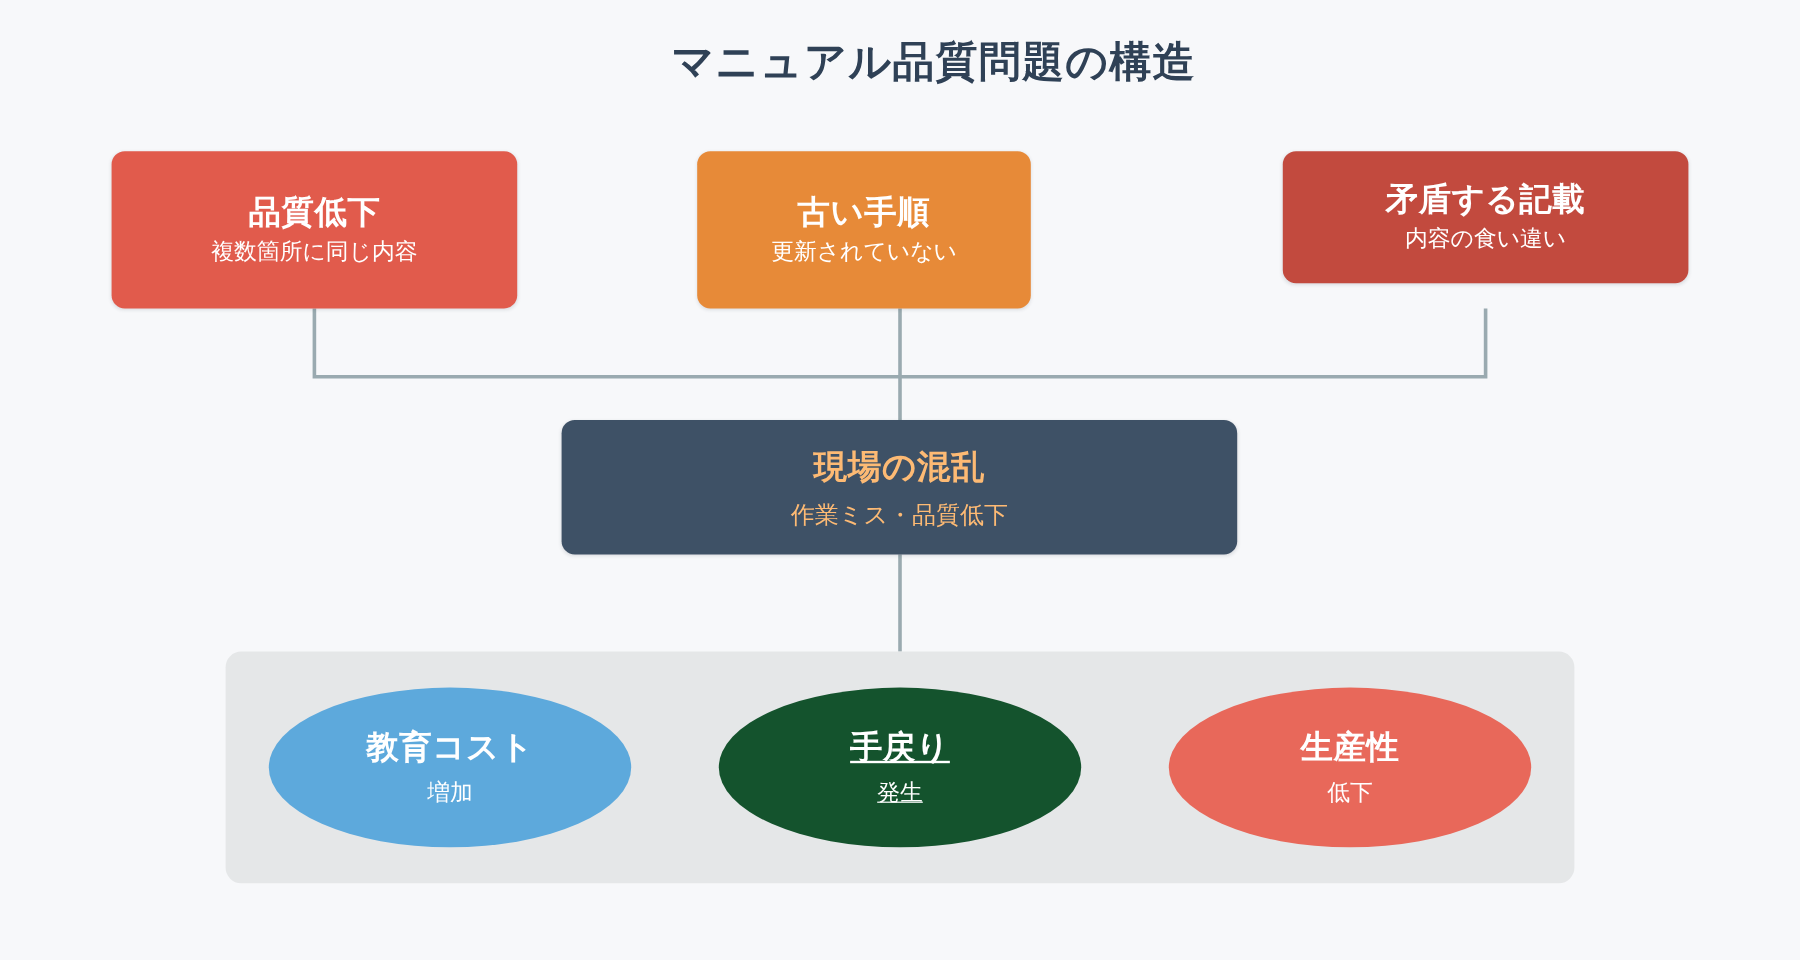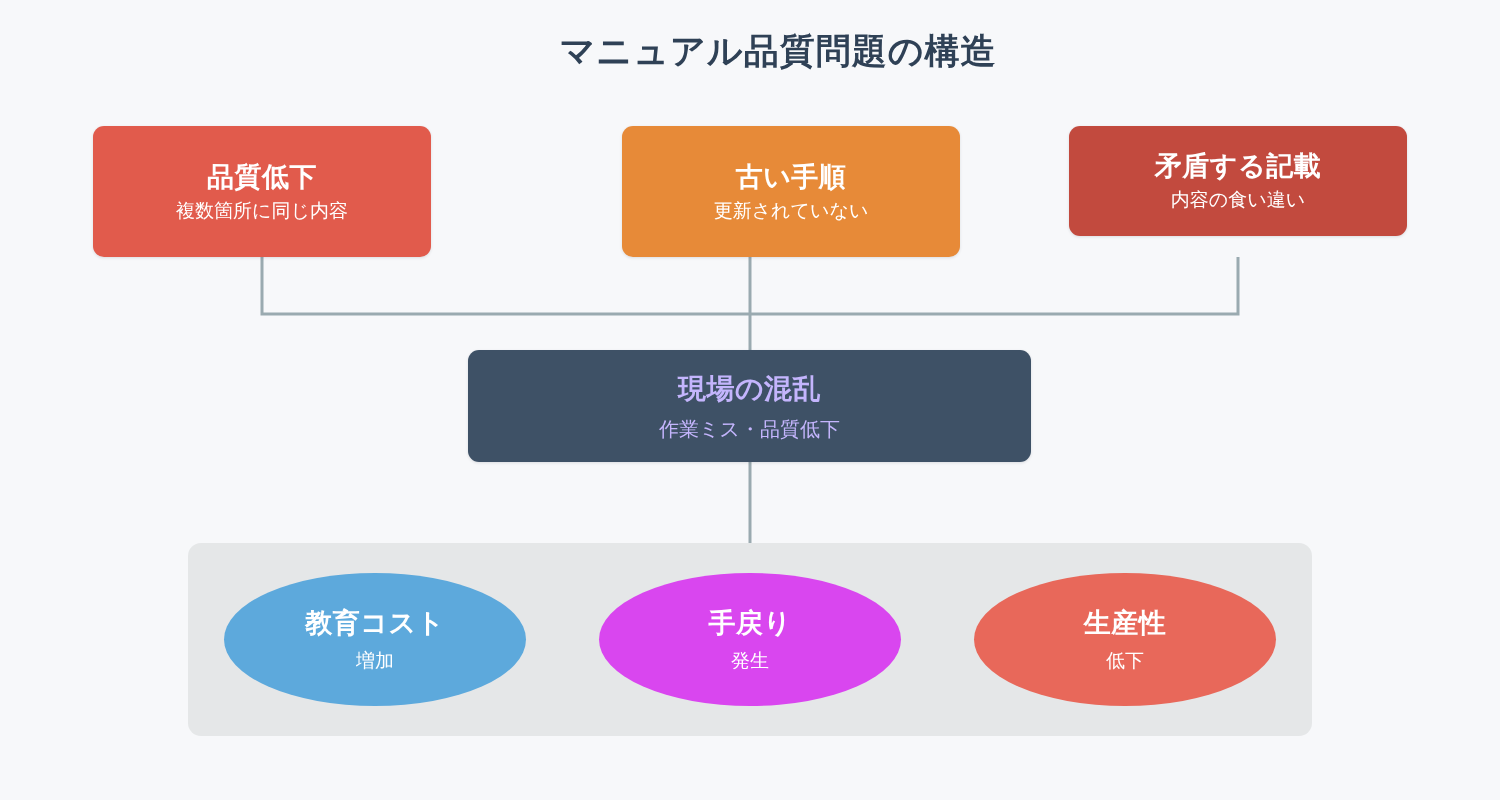--- a/index.html
+++ b/index.html
@@ -62,36 +62,36 @@
     letter-spacing: 0.5px;
   }
   .cause-box .box-sub {
     font-size: 19px;
     font-weight: normal;
     margin-top: 7px;
     line-height: 1.15;
   }
 
   #cause-0 { left: 93px;   top: 126px; width: 338px; height: 131px; }
-  #cause-1 { left: 581px;  top: 126px; width: 338px; height: 131px; margin-left: 41px; }
+  #cause-1 { left: 581px;  top: 126px; width: 278px; height: 131px; }
   #cause-2 { left: 1069px; top: 126px; width: 338px; height: 110px; }
 
   
   #effect-box {
     position: absolute;
     left: 468px;
     top: 350px;
     width: 563px;
     height: 112px;
     border-radius: 11px;
     display: flex;
     flex-direction: column;
     align-items: center;
     justify-content: center;
-    color: #c4b5fd;
+    color: #fdba74;
     box-shadow: 0 1px 3px rgba(40,50,60,0.13);
   }
   #effect-box .box-title {
     font-size: 28px;
     font-weight: bold;
     letter-spacing: 0.5px;
   }
   #effect-box .box-sub {
     font-size: 20px;
     margin-top: 8px;
@@ -180,21 +180,21 @@
   </div>
 
   <div id="impact-panel" style="background: rgb(229, 231, 232);">
     <div class="impact-row">
 
       <div class="impact-ellipse" id="impact-0" style="background: rgb(93, 169, 220);">
         <div class="box-title">教育コスト</div>
         <div class="box-sub">増加</div>
       </div>
 
-      <div class="impact-ellipse" id="impact-1" style="background: #d946ef;">
+      <div class="impact-ellipse" id="impact-1" style="background: #14532d; text-decoration: underline;">
         <div class="box-title">手戻り</div>
         <div class="box-sub">発生</div>
       </div>
 
       <div class="impact-ellipse" id="impact-2" style="background: rgb(232, 104, 90);">
         <div class="box-title">生産性</div>
         <div class="box-sub">低下</div>
       </div>
 
     </div>

